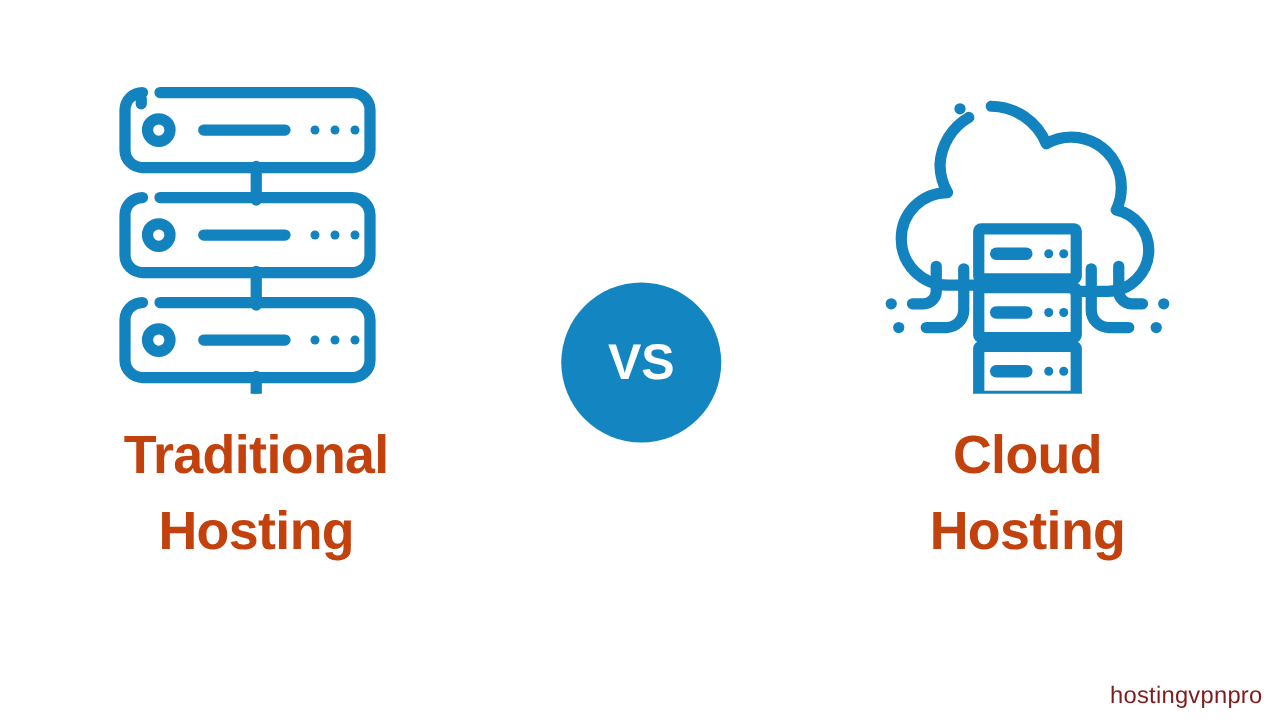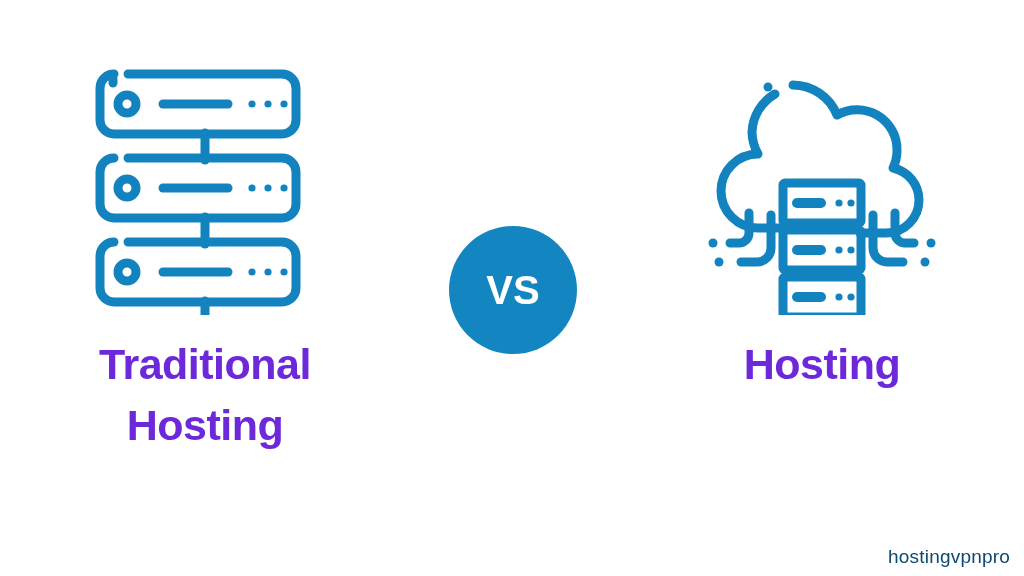--- a/index.html
+++ b/index.html
@@ -30,21 +30,21 @@
 
   .icon-wrap {
     width:260px; height:260px;
     display:flex; align-items:center; justify-content:center;
   }
   .icon-wrap svg { display:block; }
 
   .col-label {
     margin-top:14px;
     text-align:center;
-    color:#6d28d9;
+    color:#c2410c;
     font-size:43px;
     font-weight:bold;
     line-height:1.42;
     letter-spacing:-0.5px;
   }
   .col-label .line2 { display:block; }
 
   
   #vs-badge {
     position:absolute;
@@ -60,21 +60,21 @@
     font-weight:bold;
     letter-spacing:0px;
     line-height:1;
     user-select:none;
   }
 
   
   #watermark {
     position:absolute;
     right:14px; bottom:8px;
-    color:#0c4a6e;
+    color:#7f1d1d;
     font-size:19px;
     font-weight:normal;
     letter-spacing:0.2px;
   }
 </style>
 </head>
 <body>
 
 <div id="stage">
 
@@ -163,19 +163,20 @@
 
           <rect x="86" y="212" width="78" height="40" rx="2"></rect>
           <line x1="100" y1="232" x2="124" y2="232" stroke-width="10"></line>
           <circle cx="142" cy="232" r="3.6" fill="#1383bf" stroke="none"></circle>
           <circle cx="154" cy="232" r="3.6" fill="#1383bf" stroke="none"></circle>
         </g>
       </svg>
     </div>
 
     <div class="col-label">
+      <span>Cloud</span>
       <span class="line2">Hosting</span>
     </div>
   </div>
 
   <div id="watermark">hostingvpnpro</div>
 
 </div>
 
 </body></html>

